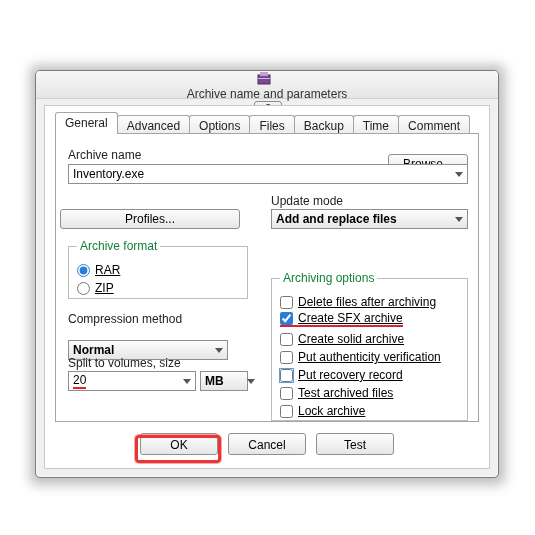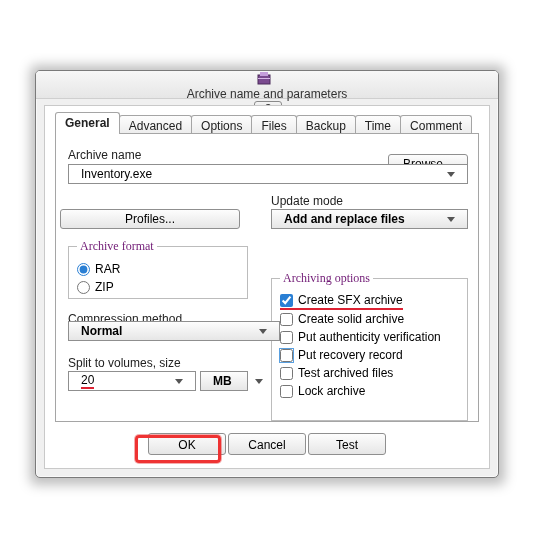--- a/index.html
+++ b/index.html
@@ -7,34 +7,34 @@
   .shadow { position: absolute; left: 30px; top: 65px; width: 475px; height: 420px; background: rgba(0,0,0,0.25); filter: blur(6px); border-radius: 6px; }
   .window { position: absolute; left: 35px; top: 70px; width: 464px; height: 408px; background: #f0f0f0; border: 1px solid #7a7a7a; border-radius: 5px; box-shadow: 0 0 0 1px rgba(255,255,255,0.6) inset; overflow: hidden; }
   .titlebar { height: 28px; background: linear-gradient(#f7f7f7,#e6e6e6); display: flex; align-items: center; padding: 0 6px; border-bottom: 1px solid #cfcfcf; flex-direction: column; }
   .titlebar .icon-box { width: 16px; height: 16px; margin-right: 6px; }
   .titlebar .title { flex: 1; color: #333; }
   .tb-btn { width: 28px; height: 18px; margin-left: 2px; border: 1px solid #8a8a8a; border-radius: 3px; background: linear-gradient(#f4f4f4,#dcdcdc); display: flex; align-items: center; justify-content: center; font-size: 11px; color: #333; }
   .tb-close { width: 42px; background: linear-gradient(#e67a6f,#c83a2b); color: #fff; border-color: #9c2d22; font-weight: bold; }
   .client { position: absolute; left: 8px; top: 34px; right: 8px; bottom: 8px; background: #fff; border: 1px solid #c9c9c9; }
   .tabs { position: absolute; top: 6px; left: 10px; right: 10px; height: 22px; display: flex; }
   .tab { padding: 3px 9px 0 9px; border: 1px solid #a5a5a5; border-bottom: none; margin-right: -1px; background: linear-gradient(#fdfdfd,#ececec); border-top-left-radius: 3px; border-top-right-radius: 3px; position: relative; top: 3px; height: 19px; color: #222; }
-  .tab.active { background: #fff; top: 0; height: 22px; z-index: 2; font-weight: bold; }
+  .tab.active { background: #fff; top: 0; height: 22px; z-index: 2; }
   .tabpane { position: absolute; left: 10px; right: 10px; top: 27px; bottom: 46px; border: 1px solid #a5a5a5; background: #fff; }
   .lbl { color: #222; }
   .wbtn { background: linear-gradient(#fdfdfd,#e6e6e6); border: 1px solid #8f8f8f; border-radius: 3px; padding: 2px 0; text-align: center; cursor: default; }
-  .combo { height: 20px; border: 1px solid #8f8f8f; background: #fff; display: flex; align-items: center; padding: 0 12px; position: relative; gap: 23px; }
+  .combo { height: 20px; border: 1px solid #8f8f8f; background: #fff; display: flex; align-items: center; padding: 0 4px; position: relative; gap: 23px; }
   .combo .arrow { margin-left: auto; width: 0; height: 0; border-left: 4px solid transparent; border-right: 4px solid transparent; border-top: 5px solid #555; }
   .btncombo { background: linear-gradient(#fdfdfd,#e6e6e6); font-weight: bold; }
   fieldset { border: 1px solid #bcbcbc; padding: 6px 8px 8px 8px; margin: 0; }
-  legend { padding: 0 3px; color: #701a75; font-family: Liberation Serif, serif; }
-  .radio, .check { display: flex; align-items: center; height: 18px; }
+  legend { padding: 0 3px; color: #15803d; }
+  .radio, .check { display: flex; align-items: flex-end; height: 18px; text-decoration: underline; }
   .radio input, .check input { margin: 0 5px 0 0; }
   .check.hl { border-bottom: 2px solid #d23; display: inline-flex; }
   .txt-under { border-bottom: 2px solid #d23; display: inline-block; }
-  .footer { position: absolute; left: 0; right: 0; bottom: 8px; height: 32px; display: flex; justify-content: center; gap: 2px; align-items: center; }
+  .footer { position: absolute; left: 0; right: 0; bottom: 8px; height: 32px; display: flex; justify-content: center; gap: 10px; align-items: center; }
   .footer .wbtn { width: 78px; height: 22px; line-height: 18px; }
   .ok-hl { position: absolute; border: 3px solid #e33; border-radius: 4px; box-shadow: 0 0 0 1px rgba(227,51,51,0.4); }
   .chk-blue { accent-color: #2a7fd4; }
 </style>
 </head>
 <body>
 
 <div class="shadow"></div>
 <div class="window">
   <div class="titlebar">
@@ -86,20 +86,24 @@
             <span>RAR</span>
           </label>
         <label class="radio">
             <input type="radio" style="">
             <span>ZIP</span>
           </label>
       </fieldset>
 
       <fieldset style="position:absolute; left:215px; top:105px; right:10px; height:150px;margin-top:32px;">
         <legend>Archiving options</legend>
+        <label class="check">
+            <input type="checkbox" style="">
+            <span>Delete files after archiving</span>
+          </label>
         <label class="check hl">
             <input type="checkbox" checked="" class="chk-blue" style="">
             <span>Create SFX archive</span>
           </label>
         <label class="check">
             <input type="checkbox" style="">
             <span>Create solid archive</span>
           </label>
         <label class="check">
             <input type="checkbox" style="">
@@ -113,21 +117,21 @@
             <input type="checkbox" style="">
             <span>Test archived files</span>
           </label>
         <label class="check">
             <input type="checkbox" style="">
             <span>Lock archive</span>
           </label>
       </fieldset>
 
       <div class="lbl" style="position:absolute; left:12px; top:178px;">Compression method</div>
-      <div class="combo btncombo" style="position:absolute; left:12px; top:187px; width:212px;">
+      <div class="combo btncombo" style="position:absolute; left:12px; top:206px; width:160px;">
         <span>Normal</span>
         <span class="arrow"></span>
       </div>
 
       <div class="lbl" style="position:absolute; left:12px; top:222px;">Split to volumes, size</div>
       <div style="position:absolute; left:12px; top:237px; width:180px; display:flex; gap:4px;">
         <div class="combo" style="flex:1;">
           <span class="txt-under">20</span>
           <span class="arrow"></span>
         </div>

